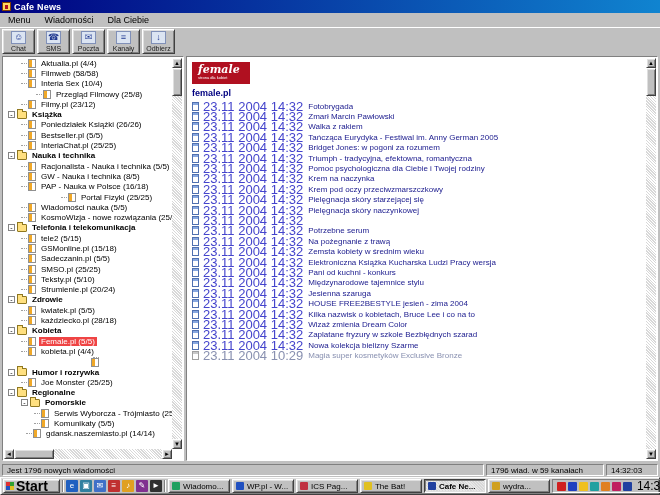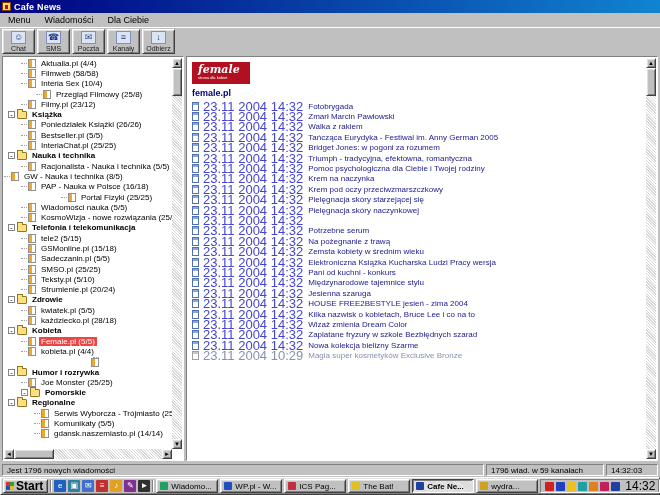--- a/index.html
+++ b/index.html
@@ -69,21 +69,21 @@
 
   
   .statusbar { height:14px; display:flex; gap:2px; padding:1px 2px; flex:0 0 auto; }
   .status-cell { height:12px; line-height:11px; padding:0 4px; font-size:8px; overflow:hidden; white-space:nowrap; }
   .status-left { flex:1 1 auto; }
   .status-channels { width:118px; flex:0 0 auto; }
   .status-time { width:52px; flex:0 0 auto; }
 
   
   .taskbar { height:18px; border-top:1px solid #ffffff; display:flex; align-items:center; padding:1px 2px; gap:2px; flex:0 0 auto; background:#c0c0c0; }
-  .start-btn { height:14px; display:flex; align-items:center; padding:0 4px 0 2px; font-weight:bold; font-size:12px; flex:0 0 auto; }
+  .start-btn { height:14px; display:flex; align-items:center; padding:0 11px 0 2px; font-weight:bold; font-size:14px; flex:0 0 auto; }
   .flag-ico { width:8px; height:8px; display:grid; grid-template-columns:4px 4px; grid-template-rows:4px 4px; margin-right:2px; }
   .flag-ico i:nth-child(1){background:#e03030;} .flag-ico i:nth-child(2){background:#30a030;}
   .flag-ico i:nth-child(3){background:#2050c0;} .flag-ico i:nth-child(4){background:#e0c020;}
   .tb-sep { width:1px; height:12px; border-left:1px solid #808080; border-right:1px solid #fff; flex:0 0 auto; }
   .ql-ico { width:12px; height:12px; flex:0 0 auto; color:#fff; font-size:8px; line-height:12px; text-align:center; border-radius:1px; }
   .task-btn { height:14px; width:62px; display:flex; align-items:center; padding:0 3px; font-size:8px; white-space:nowrap; overflow:hidden; flex:0 0 auto; }
   .task-btn .tb-ico { width:8px; height:8px; margin-right:3px; flex:0 0 auto; border-radius:1px; }
   .task-btn.active { border-color:#404040 #ffffff #ffffff #404040; box-shadow:inset -1px -1px 0 #dfdfdf, inset 1px 1px 0 #808080; background:repeating-linear-gradient(45deg,#e8e8e8 0 1px,#d8d8d8 1px 2px); font-weight:bold; }
   .tray { height:14px; margin-left:auto; display:flex; align-items:center; gap:2px; padding:0 4px; flex:0 0 auto; }
   .tray-ico { width:9px; height:9px; border-radius:1px; flex:0 0 auto; }
@@ -180,21 +180,21 @@
           <div class="tree-row folder" style="padding-left: 4px;">
             <span class="expander">-</span>
             <span class="folder-ico"></span>
             <span class="tree-label">Nauka i technika</span>
           </div>
           <div class="tree-row feed" style="padding-left: 17px;">
             <span class="tree-stub"></span>
             <span class="feed-ico"></span>
             <span class="tree-label">Racjonalista - Nauka i technika (5/5)</span>
           </div>
-          <div class="tree-row feed" style="">
+          <div class="tree-row feed" style="padding-left: 17px;">
             <span class="tree-stub"></span>
             <span class="feed-ico"></span>
             <span class="tree-label">GW - Nauka i technika (8/5)</span>
           </div>
           <div class="tree-row feed" style="padding-left: 17px;">
             <span class="tree-stub"></span>
             <span class="feed-ico"></span>
             <span class="tree-label">PAP - Nauka w Polsce (16/18)</span>
           </div>
           <div class="tree-row feed" style="padding-left: 17px; margin-left: 40px;">
@@ -285,41 +285,41 @@
           <div class="tree-row folder" style="padding-left: 4px;">
             <span class="expander">-</span>
             <span class="folder-ico"></span>
             <span class="tree-label">Humor i rozrywka</span>
           </div>
           <div class="tree-row feed" style="padding-left: 17px;">
             <span class="tree-stub"></span>
             <span class="feed-ico"></span>
             <span class="tree-label">Joe Monster (25/25)</span>
           </div>
+          <div class="tree-row folder" style="padding-left: 4px;">
+            <span class="expander">-</span>
+            <span class="folder-ico"></span>
+            <span class="tree-label">Regionalne</span>
+          </div>
           <div class="tree-row folder" style="padding-left: 17px;">
             <span class="expander">-</span>
             <span class="folder-ico"></span>
             <span class="tree-label">Pomorskie</span>
           </div>
-          <div class="tree-row folder" style="padding-left: 4px;">
-            <span class="expander">-</span>
-            <span class="folder-ico"></span>
-            <span class="tree-label">Regionalne</span>
-          </div>
           <div class="tree-row feed" style="padding-left: 30px;">
             <span class="tree-stub"></span>
             <span class="feed-ico"></span>
             <span class="tree-label">Serwis Wyborcza - Trójmiasto (25/12)</span>
           </div>
           <div class="tree-row feed" style="padding-left: 30px;">
             <span class="tree-stub"></span>
             <span class="feed-ico"></span>
             <span class="tree-label">Komunikaty (5/5)</span>
           </div>
-          <div class="tree-row feed" style="padding-left: 30px; align-items: center;">
+          <div class="tree-row feed" style="padding-left: 22px; align-items: center;">
             <span class="tree-stub"></span>
             <span class="feed-ico"></span>
             <span class="tree-label">gdansk.naszemiasto.pl (14/14)</span>
           </div>
         </div>
       <div class="vscroll">
         <div class="sb-btn raised">▲</div>
         <div class="sb-thumb raised"></div>
         <div class="sb-btn raised">▼</div>
       </div>

